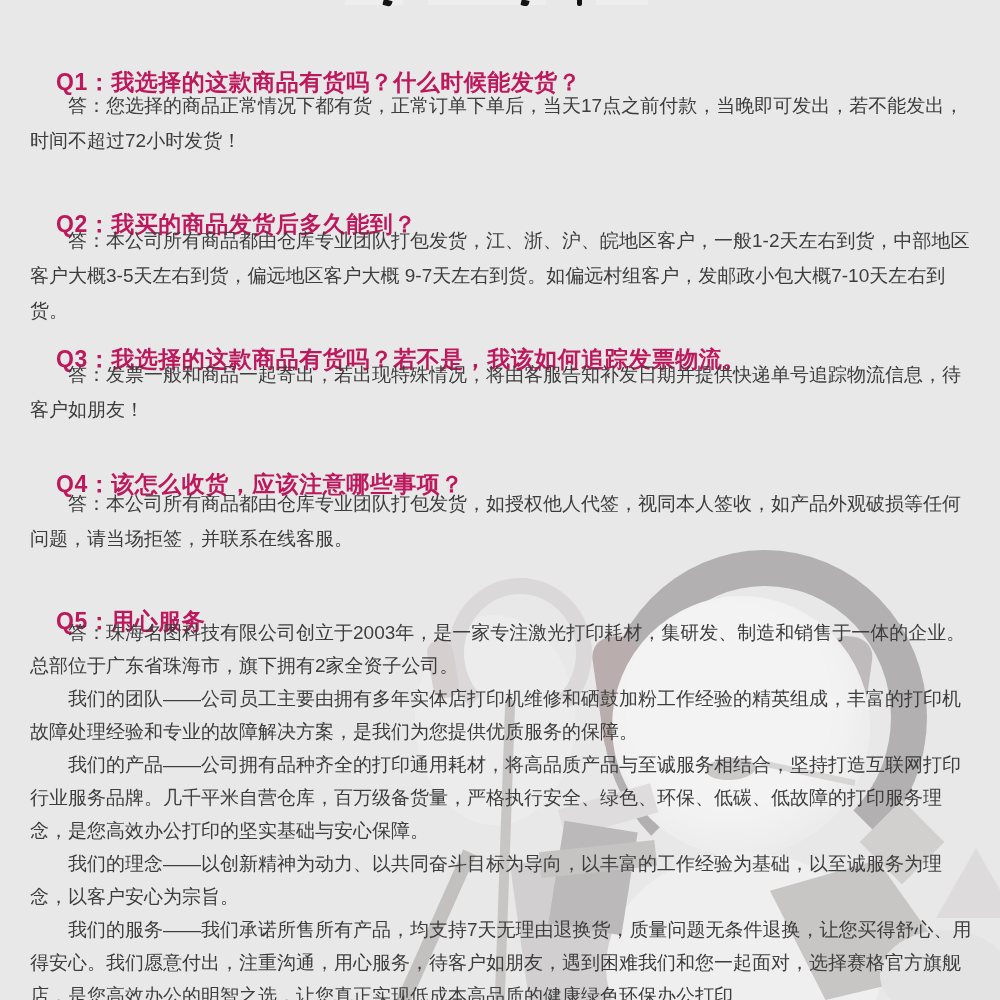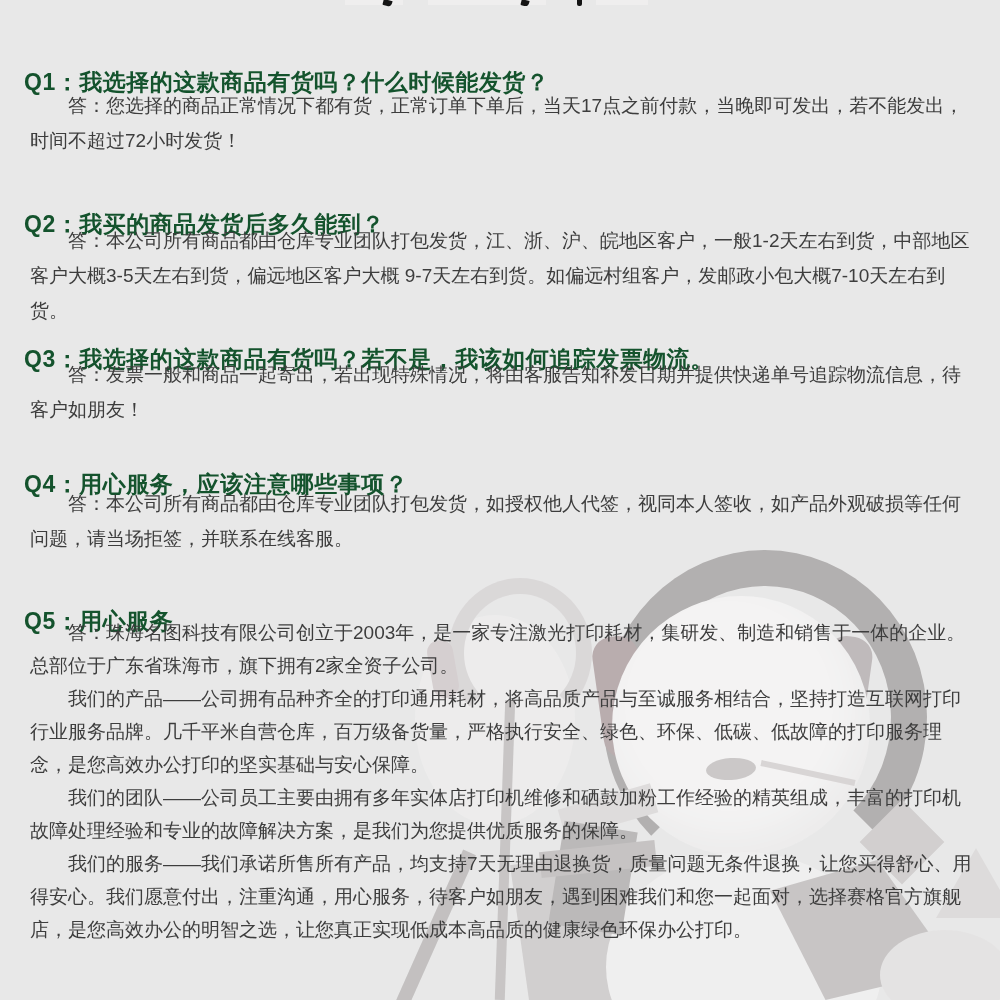--- a/index.html
+++ b/index.html
@@ -14,22 +14,22 @@
   .watermark { position:absolute; inset:0; z-index:0; opacity:.6; pointer-events:none; }
   .wm { position:absolute; }
 
   
   .top-clip { position:absolute; top:0; left:0; width:1000px; height:10px; z-index:2; }
   .frag { position:absolute; top:0; background:#141414; }
   .frag-light { position:absolute; top:0; background:#efeeee; }
 
   
   .q-heading {
-    position:absolute; left:24px; z-index:3;
-    font-size:23px; font-weight:bold; color:#14532d; letter-spacing:.5px;
+    position:absolute; left:56px; z-index:3;
+    font-size:23px; font-weight:bold; color:#be185d; letter-spacing:.5px;
     white-space:nowrap;
     margin-top:20px;
   }
   .answer {
     position:absolute; left:30px; width:942px; z-index:3;
     font-size:19px; line-height:35px; color:#3d3d3d;
   }
   .answer p { margin:0; text-indent:2em; }
   .answer-q5 { line-height:33px; }
 </style>
@@ -81,26 +81,27 @@
   <h2 class="q-heading" style="top:189px;">Q2：我买的商品发货后多久能到？</h2>
   <div class="answer" style="top:223px;">
     <p>答：本公司所有商品都由仓库专业团队打包发货，江、浙、沪、皖地区客户，一般1-2天左右到货，中部地区客户大概3-5天左右到货，偏远地区客户大概 9-7天左右到货。如偏远村组客户，发邮政小包大概7-10天左右到货。</p>
   </div>
 
   <h2 class="q-heading" style="top:324px;">Q3：我选择的这款商品有货吗？若不是，我该如何追踪发票物流。</h2>
   <div class="answer" style="top:357px;">
     <p>答：发票一般和商品一起寄出，若出现特殊情况，将由客服告知补发日期并提供快递单号追踪物流信息，待客户如朋友！</p>
   </div>
 
-  <h2 class="q-heading" style="top:449px;">Q4：用心服务，应该注意哪些事项？</h2>
+  <h2 class="q-heading" style="top:449px;">Q4：该怎么收货，应该注意哪些事项？</h2>
   <div class="answer" style="top:486px;">
     <p>答：本公司所有商品都由仓库专业团队打包发货，如授权他人代签，视同本人签收，如产品外观破损等任何问题，请当场拒签，并联系在线客服。</p>
   </div>
 
   <h2 class="q-heading" style="top:586px;">Q5：用心服务</h2>
   <div class="answer answer-q5" style="top:616px;">
     <p>答：珠海名图科技有限公司创立于2003年，是一家专注激光打印耗材，集研发、制造和销售于一体的企业。总部位于广东省珠海市，旗下拥有2家全资子公司。</p>
+    <p>我们的团队——公司员工主要由拥有多年实体店打印机维修和硒鼓加粉工作经验的精英组成，丰富的打印机故障处理经验和专业的故障解决方案，是我们为您提供优质服务的保障。</p>
     <p>我们的产品——公司拥有品种齐全的打印通用耗材，将高品质产品与至诚服务相结合，坚持打造互联网打印行业服务品牌。几千平米自营仓库，百万级备货量，严格执行安全、绿色、环保、低碳、低故障的打印服务理念，是您高效办公打印的坚实基础与安心保障。</p>
-    <p>我们的团队——公司员工主要由拥有多年实体店打印机维修和硒鼓加粉工作经验的精英组成，丰富的打印机故障处理经验和专业的故障解决方案，是我们为您提供优质服务的保障。</p>
+    <p>我们的理念——以创新精神为动力、以共同奋斗目标为导向，以丰富的工作经验为基础，以至诚服务为理念，以客户安心为宗旨。</p>
     <p>我们的服务——我们承诺所售所有产品，均支持7天无理由退换货，质量问题无条件退换，让您买得舒心、用得安心。我们愿意付出，注重沟通，用心服务，待客户如朋友，遇到困难我们和您一起面对，选择赛格官方旗舰店，是您高效办公的明智之选，让您真正实现低成本高品质的健康绿色环保办公打印。</p>
   </div>
 
 </div>
 
 </body></html>

